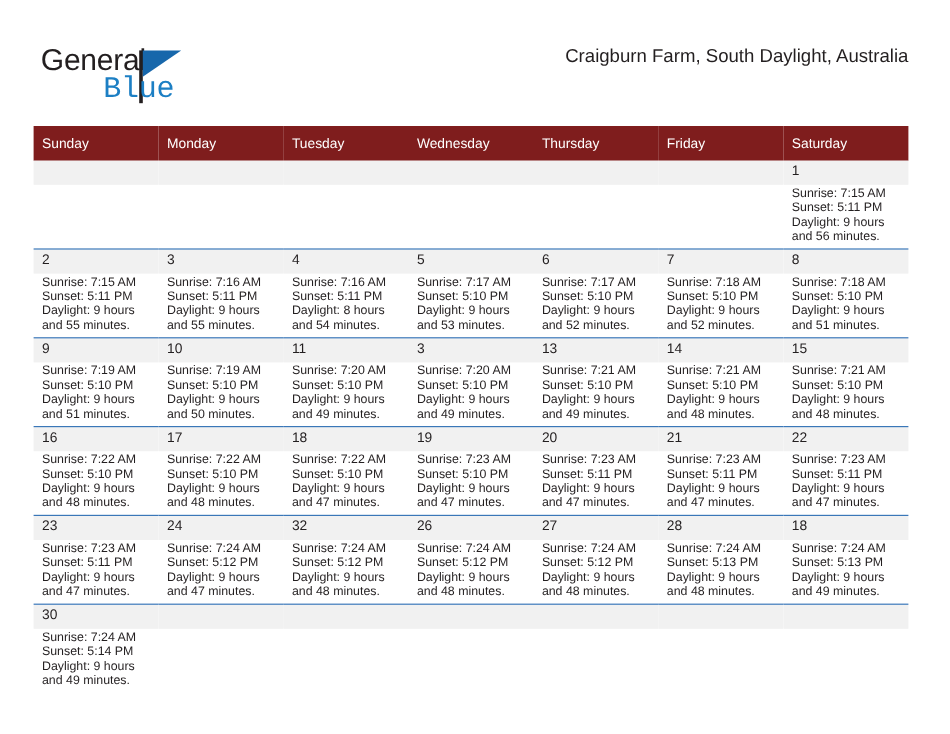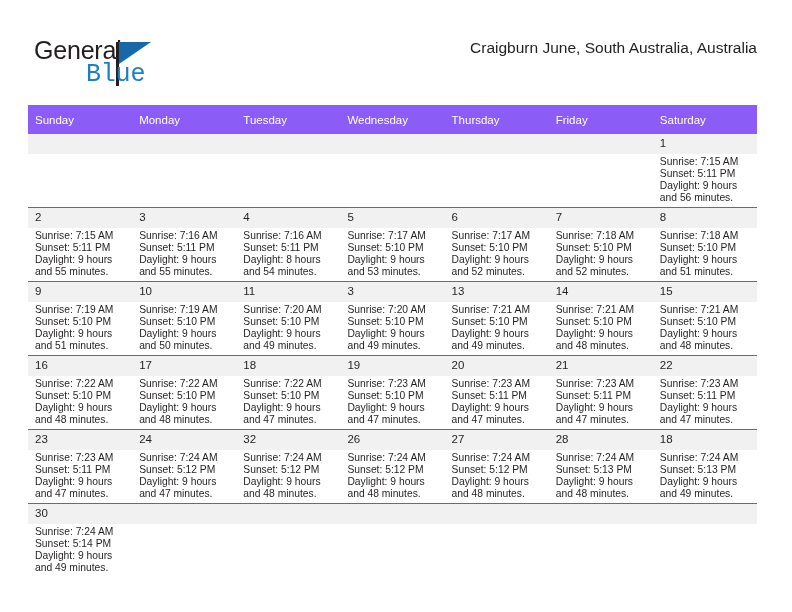--- a/index.html
+++ b/index.html
@@ -99,21 +99,21 @@
     left: 28px;
     top: 105px;
     width: 729px;
     border-collapse: collapse;
     table-layout: fixed;
   }
   .calendar col {
     width: 104.14px;
   }
   .calendar th {
-    background: #8b5cf6;
+    background: #7f1d1d;
     color: #ffffff;
     font-size: 11.5px;
     font-weight: normal;
     text-align: left;
     padding: 5px 0 5px 7px;
     height: 19px;
     vertical-align: middle;
     margin-left: 11px;
   }
   .calendar td {
@@ -156,21 +156,21 @@
   <div class="header">
 
     <div class="logo">
       <span class="logo-general">General</span>
       <span class="logo-bar"></span>
       <span class="logo-tri"></span>
       <span class="logo-blue">Blue</span>
     </div>
 
     <div class="title-block">
-      <div class="cal-subtitle">Craigburn June, South Australia, Australia</div>
+      <div class="cal-subtitle">Craigburn Farm, South Daylight, Australia</div>
     </div>
 
   </div>
 
   <table class="calendar">
     <colgroup>
       <col>
         <col>
         <col>
         <col>

